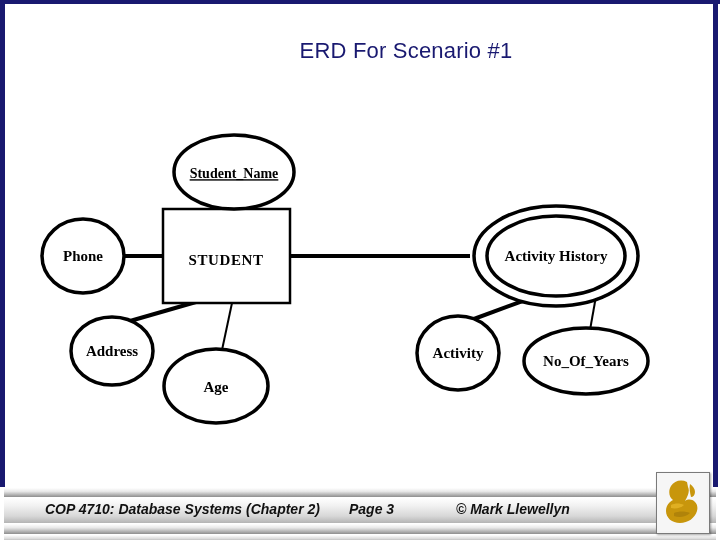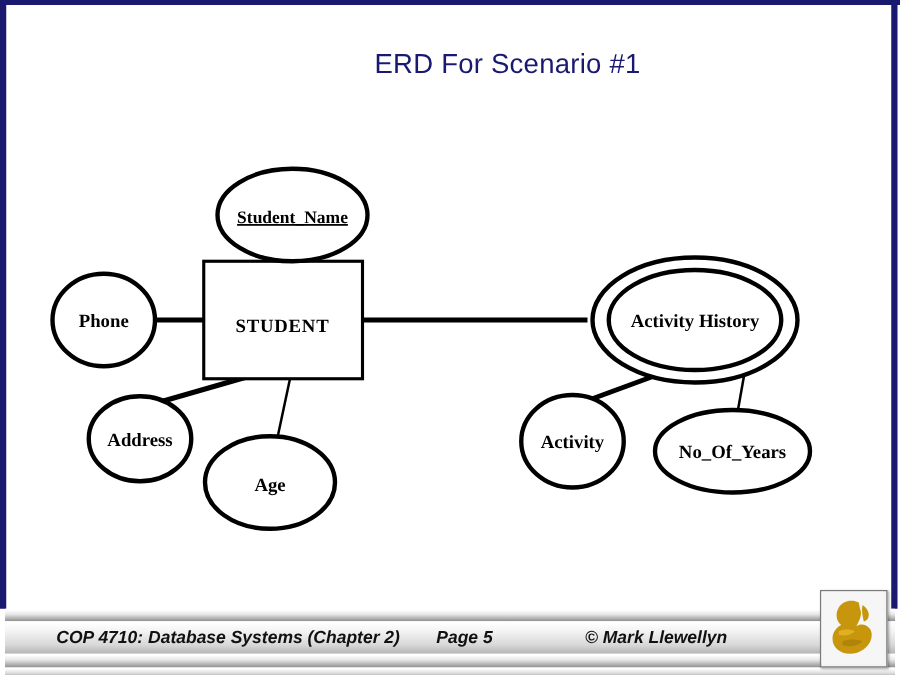--- a/index.html
+++ b/index.html
@@ -91,21 +91,21 @@
     height: 25px;
     line-height: 25px;
     font-size: 14px;
     font-style: italic;
     font-weight: bold;
     color: #111111;
     white-space: nowrap;
   }
   .ft-course   { left: 45px; }
   .ft-page     { left: 349px; }
-  .ft-copy     { left: 468px; }
+  .ft-copy     { left: 456px; }
 
   .logo-box {
     position: absolute;
     left: 656px;
     top: 472px;
     width: 52px;
     height: 60px;
     background: #f4f4f4;
     border: 1px solid #7a7a7a;
     box-shadow: 1px 1px 2px rgba(0,0,0,0.35);
@@ -182,21 +182,21 @@
     </svg>
   </div>
 
   <div class="footer">
     <div class="fbar fbar-1"></div>
     <div class="fbar fbar-2"></div>
     <div class="fbar fbar-3"></div>
     <div class="fbar fbar-4"></div>
 
     <div class="footer-text ft-course">COP 4710: Database Systems  (Chapter 2)</div>
-    <div class="footer-text ft-page">Page 5</div>
+    <div class="footer-text ft-page">Page 3</div>
     <div class="footer-text ft-copy">© Mark Llewellyn</div>
   </div>
 
   <div class="logo-box">
     <svg width="50" height="58" viewBox="0 0 50 58" xmlns="http://www.w3.org/2000/svg">
       <rect x="0" y="0" width="50" height="58" fill="#f6f6f6"></rect>
       <g fill="#C8960C">
         <path d="M30 9 C24 6 17 8 14 13 C11 18 12 24 16 27 C12 29 9 33 9 38
                  C9 45 15 50 23 50 C31 50 38 45 40 38 C41 34 40 31 38 29
                  C35 26 31 26 28 28 C31 23 33 18 31 14 Z"></path>

